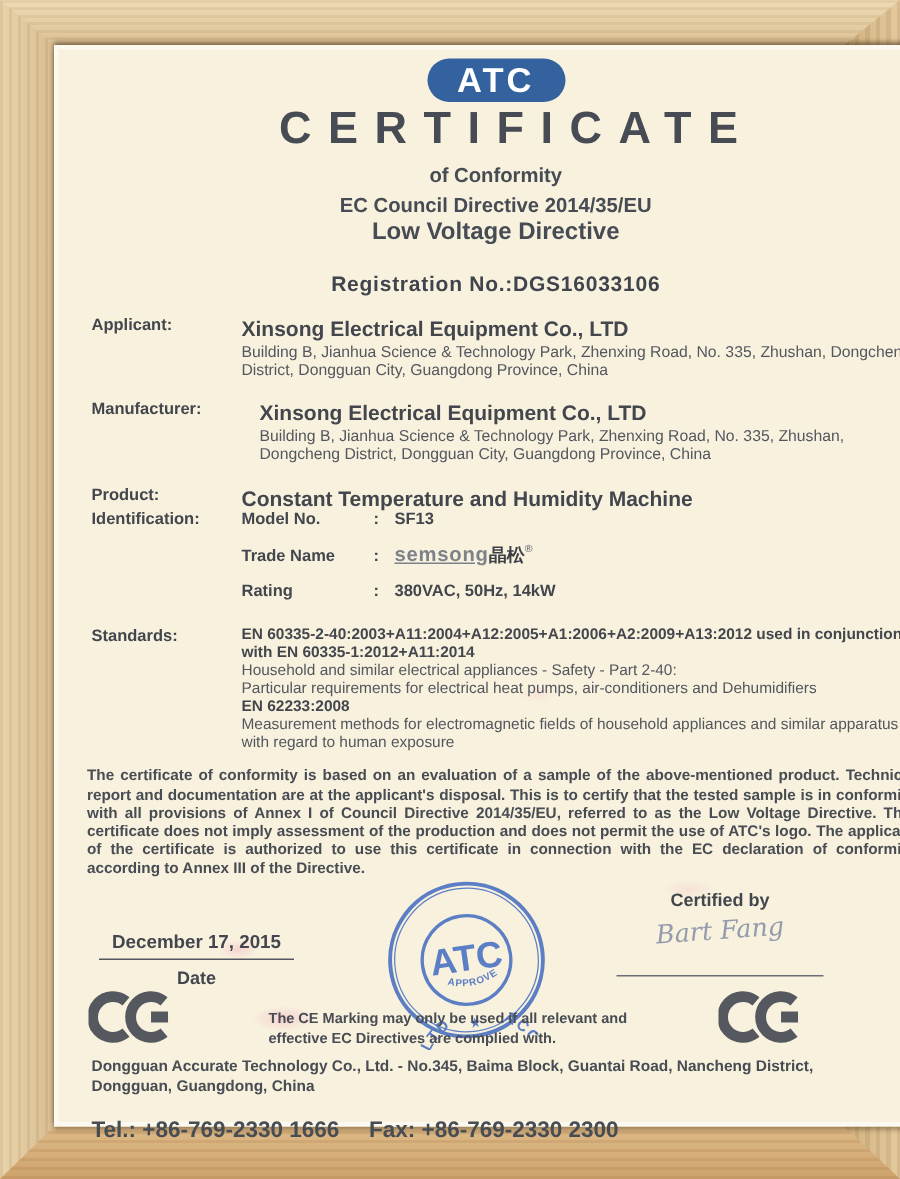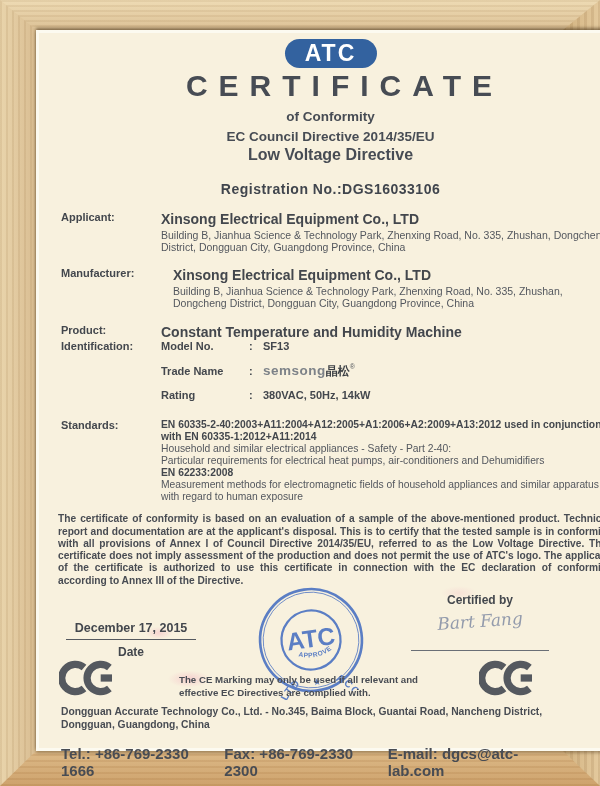--- a/index.html
+++ b/index.html
@@ -43,21 +43,21 @@
   .val-name{font-weight:bold;font-size:14px;color:#43474d;}
   .addr{font-size:10.5px;line-height:1.18;margin-top:2px;color:#53575e;}
   .r-applicant{margin-top:14px;}
   .r-manufacturer{margin-top:13px;gap:12px;}
   .r-product{margin-top:14px;}
   .r-ident{}
   .r-standards{margin-top:9px;}
   .ident-row{display:grid;grid-template-columns:88px 14px 1fr;margin-bottom:9px;align-items:baseline;}
   .ident-row .n,.ident-row .c{font-weight:bold;font-size:11px;color:#43474d;}
   .ident-row .v{font-weight:bold;font-size:11px;color:#43474d;}
-  .brand{font-weight:bold;font-size:13.5px;letter-spacing:.5px;color:#7d8288;}
+  .brand{font-weight:bold;font-size:13.5px;letter-spacing:.5px;color:#7d8288;text-decoration:underline;}
   .brand-cn{font-weight:bold;font-size:12px;color:#3c4045;}
   .brand-reg{font-size:7px;vertical-align:super;color:#54585e;}
   .std-line{font-size:10.3px;line-height:1.18;color:#53575e;}
   .std-bold{font-weight:bold;color:#43474d;}
   
   .statement{margin:10px 12px 0 19px;font-size:10.2px;font-weight:bold;line-height:1.2;
     text-align:justify;color:#484c53;}
   
   .abs{position:absolute;}
   .stamp{left:216px;top:551px;width:112px;height:112px;transform:rotate(-8deg);opacity:.9;}
@@ -206,16 +206,15 @@
     </g>
   </svg>
 
   <div class="abs ce-note">The CE Marking may only be used if all relevant and effective EC Directives are complied with.</div>
 
   <div class="abs issuer">Dongguan Accurate Technology Co., Ltd. - No.345, Baima Block, Guantai Road, Nancheng District, Dongguan, Guangdong, China</div>
 
   <div class="abs contacts">
     <span class="ct-tel">Tel.: +86-769-2330 1666</span>
     <span class="ct-fax">Fax: +86-769-2330 2300</span>
-    <span class="ct-email">E-mail: dgcs@atc-lab.com</span>
   </div>
 
 </div>
 
 </body></html>

